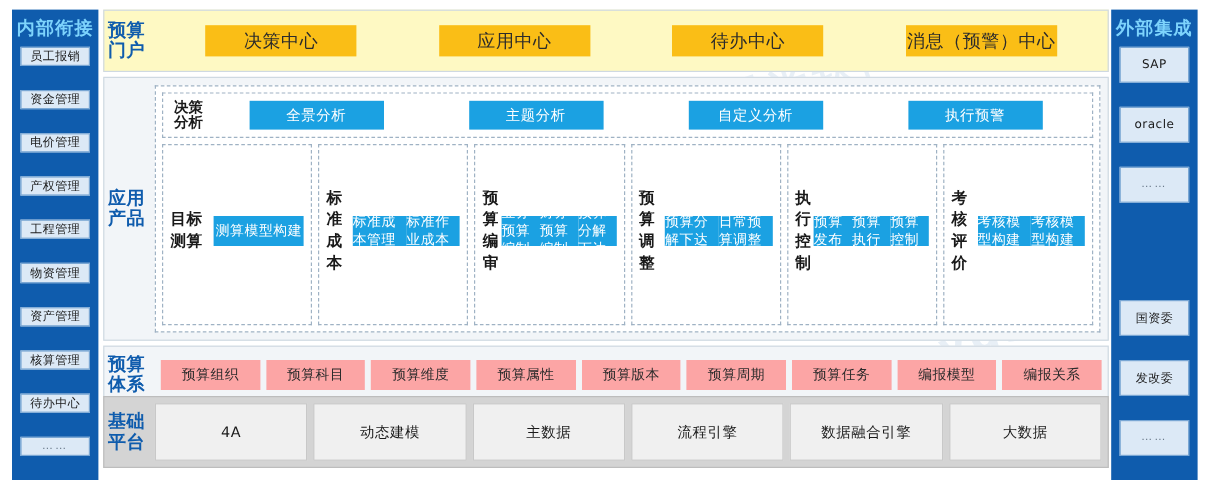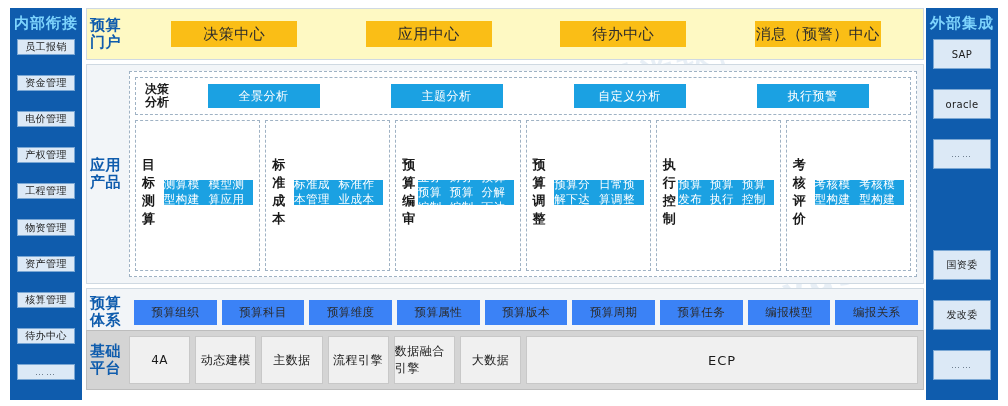--- a/index.html
+++ b/index.html
@@ -211,21 +211,21 @@
     border: 1px solid #cfd9e2;
   }
   .system .band-body {
     display: flex;
     align-items: center;
     justify-content: space-between;
     padding: 0 5px;
     gap: 5px;
   }
   .chip-orange {
-    background: #3b82f6;
+    background: #fca5a5;
     color: #2b2b2b;
     font-size: 11.5px;
     height: 25px;
     flex: 1 1 0;
     display: flex;
     align-items: center;
     justify-content: center;
     letter-spacing: 0.4px;
   }
 
@@ -331,21 +331,20 @@
             <div class="btn-blue">自定义分析</div>
             <div class="btn-blue">执行预警</div>
           </div>
         </div>
 
         <div class="modules-row">
 
           <div class="module">
             <div class="module-title">目标测算</div>
             <div class="btn-blue">测算模型构建</div>
-            <div class="btn-blue">模型测算应用</div>
           </div>
 
           <div class="module">
             <div class="module-title">标准成本</div>
             <div class="btn-blue">标准成本管理</div>
             <div class="btn-blue">标准作业成本</div>
           </div>
 
           <div class="module">
             <div class="module-title">预算编审</div>
@@ -396,20 +395,17 @@
       <div class="band-label">基础平台</div>
       <div class="band-body">
         <div class="base-row">
           <div class="tile-gray">4A</div>
           <div class="tile-gray">动态建模</div>
           <div class="tile-gray">主数据</div>
           <div class="tile-gray">流程引擎</div>
           <div class="tile-gray">数据融合引擎</div>
           <div class="tile-gray">大数据</div>
         </div>
-        <div class="base-row">
-          <div class="tile-wide">ECP</div>
-        </div>
       </div>
     </div>
 
   </div>
 </div>
 
 </body></html>

